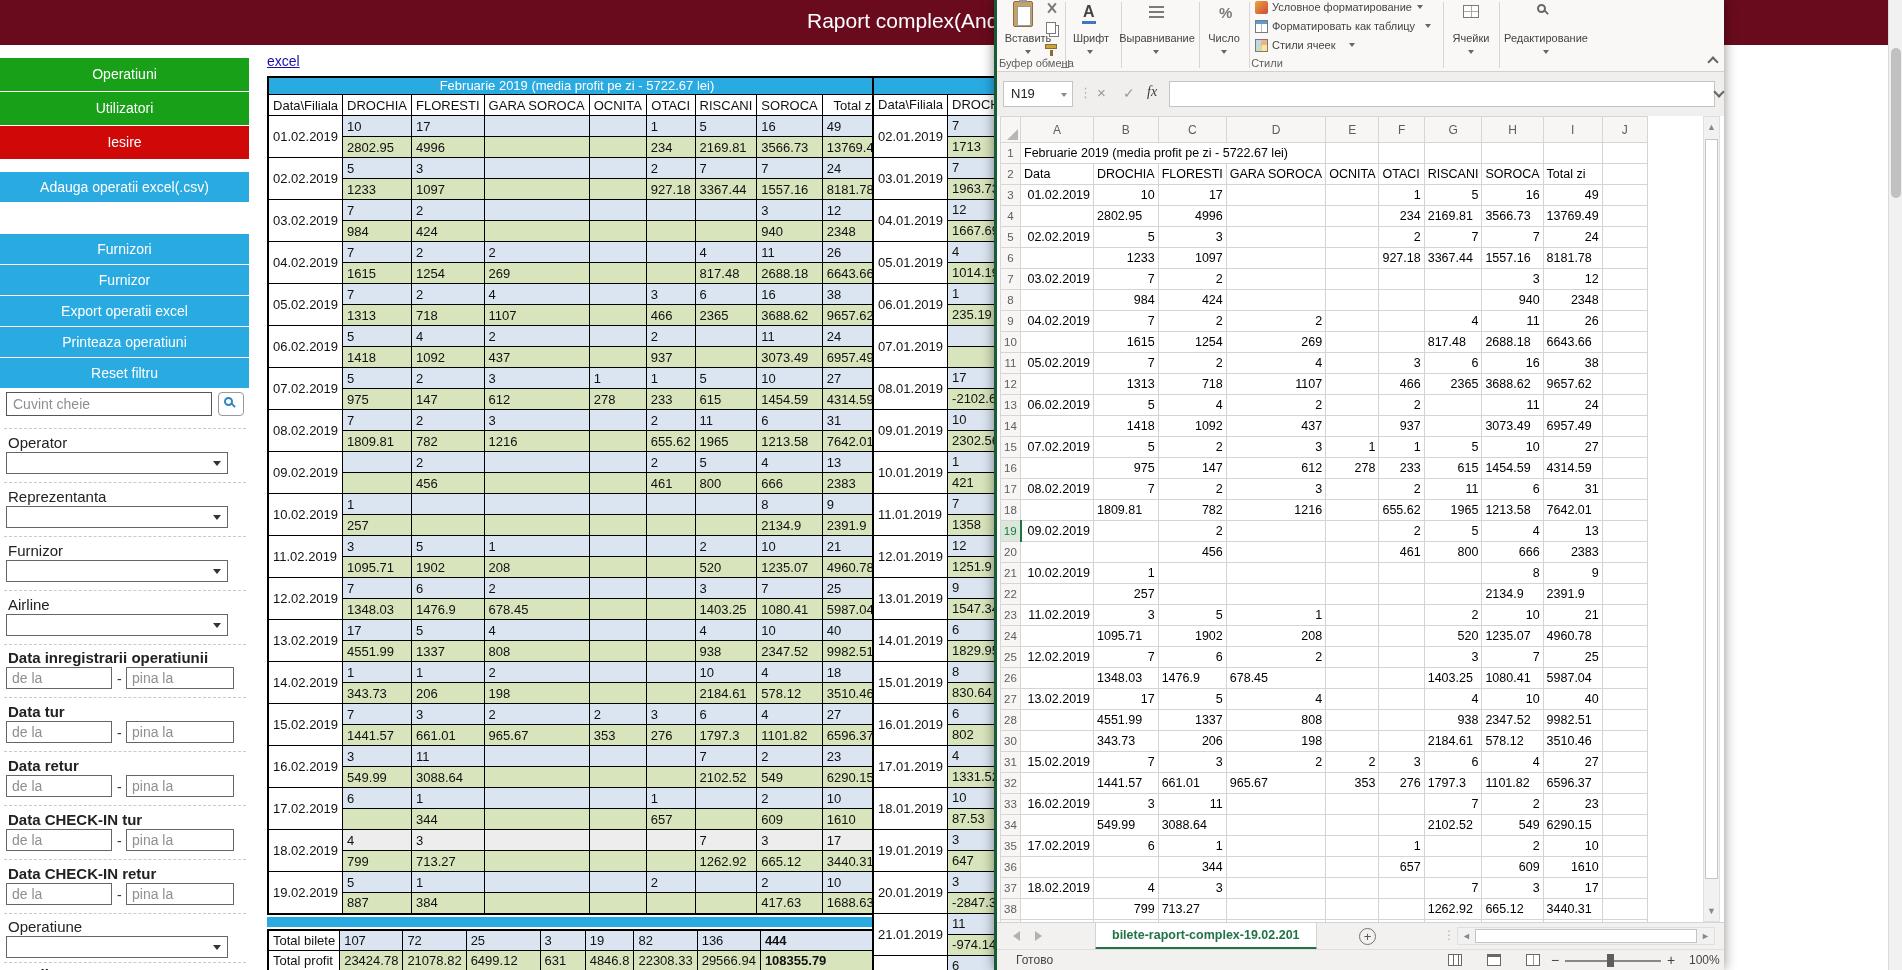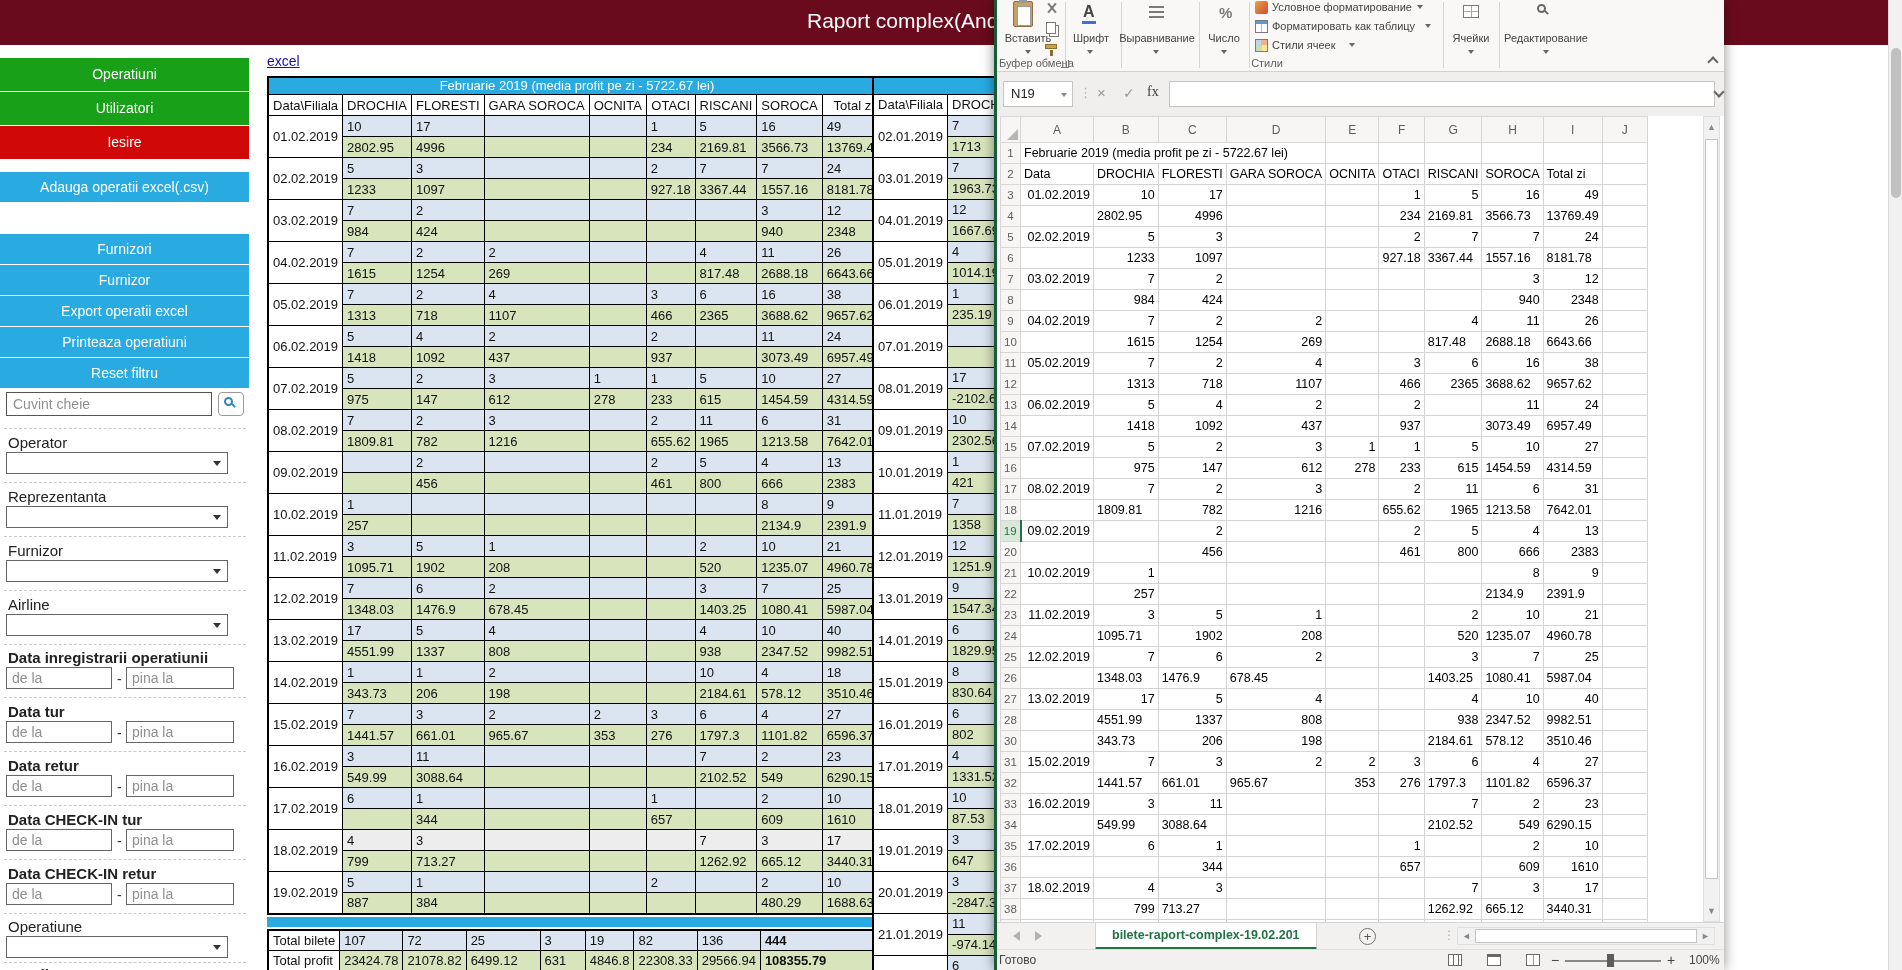--- a/index.html
+++ b/index.html
@@ -90,21 +90,21 @@
   .ic-launch { position:absolute; width:8px; height:8px; border-right:1px solid #767472; border-bottom:1px solid #767472; }
   
   .fbar { position:absolute; left:0; top:72px; width:727px; height:44px; background:#f1efed; }
   .namebox { position:absolute; left:6px; top:9px; width:70px; height:26px; background:#fff;
      border:1px solid #c6c4c2; font-size:13px; color:#222; line-height:24px; padding-left:7px; }
   .namebox .tri { position:absolute; right:5px; top:11px; width:0; height:0;
      border-left:3.5px solid transparent; border-right:3.5px solid transparent; border-top:4px solid #888; }
   .fdots { position:absolute; left:82px; top:13px; color:#b0aeac; font-size:13px; }
   .fx-x { position:absolute; left:100px; top:13px; color:#9a9896; font-size:15px; line-height:16px; cursor:pointer; }
   .fx-ok { position:absolute; left:126px; top:13px; color:#9a9896; font-size:14px; cursor:pointer; }
-  .fx-fx { position:absolute; left:150px; top:12px; font-family:"Liberation Serif",serif; 
+  .fx-fx { position:absolute; left:150px; top:12px; font-family:"Liberation Serif",serif; font-style:italic;
      font-size:14px; color:#3b3b3b; cursor:pointer; }
   .ffield { position:absolute; left:172px; top:9px; width:546px; height:26px; background:#fff; border:1px solid #c6c4c2; }
   
   table.xgrid { position:absolute; left:3px; top:116px; border-collapse:collapse; table-layout:fixed;
      font-size:12.5px; color:#000; }
   .xgrid th { background:#f7f6f5; color:#5f5d5b; font-weight:normal; font-size:12px;
      border:1px solid #d8d6d4; height:26px; text-align:center; overflow:hidden; }
   .xgrid td { border-right:1px solid #d4d4d4; border-bottom:1px solid #d4d4d4; height:20px;
      line-height:20px; padding:0 3px; overflow:hidden; white-space:nowrap; background:#fff; }
   .xgrid td.rn { background:#f7f6f5; color:#5f5d5b; text-align:center; font-size:11.5px;
@@ -129,21 +129,21 @@
   .sheettab { position:absolute; left:98px; top:0; height:27px; line-height:25px; padding:0 16px;
      background:#fff; color:#217346; font-weight:bold; font-size:12.5px; border-bottom:3px solid #217346;
      border-left:1px solid #d4d4d4; border-right:1px solid #d4d4d4; cursor:pointer; }
   .addsheet { position:absolute; left:362px; top:5px; width:17px; height:17px; border:1px solid #767472;
      border-radius:50%; color:#555; text-align:center; line-height:15px; font-size:13px; cursor:pointer; }
   .tabdots { position:absolute; left:446px; top:5px; color:#b0aeac; font-size:12px; }
   .hsb { position:absolute; left:460px; top:4px; width:258px; height:18px; background:#f1f1f1; border:1px solid #e1dfdd; }
   .hsb .thumb { position:absolute; left:17px; top:1px; width:222px; height:14px; background:#fff; border:1px solid #c6c4c2; }
   
   .statusbar { position:absolute; left:0; top:949px; width:727px; height:21px; background:#f3f1ef; border-top:1px solid #e0dedc; }
-  .status-text { position:absolute; left:2px; top:3px; font-size:12px; color:#444; }
+  .status-text { position:absolute; left:19px; top:3px; font-size:12px; color:#444; }
   .vicon { position:absolute; top:4px; width:14px; height:12px; border:1px solid #6a6866; background:#fff; cursor:pointer; }
   .vicon.grid { background:linear-gradient(to right,transparent 0 4px,#6a6866 4px 5px,transparent 5px 9px,#6a6866 9px 10px,transparent 10px),#fff; }
   .vicon.layout { background:linear-gradient(to bottom,#6a6866 0 2px,transparent 2px),#fff; }
   .vicon.pbreak { background:linear-gradient(to right,transparent 0 6px,#9a9896 6px 7px,transparent 7px),#fff; }
   .zoom-minus,.zoom-plus { position:absolute; top:2px; font-size:14px; color:#444; cursor:pointer; }
   .zoom-track { position:absolute; top:10px; height:2px; background:#8a8886; }
   .zoom-handle { position:absolute; top:4px; width:7px; height:13px; background:#5f5d5b; cursor:pointer; }
   .zoom-pct { position:absolute; top:3px; font-size:12px; color:#444; }
   
   .page-sb { position:absolute; left:1888px; top:0; width:14px; height:970px; background:#f1f1f1; border-left:1px solid #dadada; z-index:20; }
@@ -658,21 +658,21 @@
             <td class="c">2</td>
             <td class="c">10</td>
           </tr>
           <tr>
             <td class="p">887</td>
             <td class="p">384</td>
             <td class="p"></td>
             <td class="p"></td>
             <td class="p"></td>
             <td class="p"></td>
-            <td class="p">480.29</td>
+            <td class="p">417.63</td>
             <td class="p">1688.63</td>
           </tr>
         </tbody>
     </table>
     <div class="sep-bar" style="width:605px"></div>
     <table class="rpt">
       <colgroup>
           <col style="width:65px">
           <col style="width:55px">
           <col style="width:55px">

